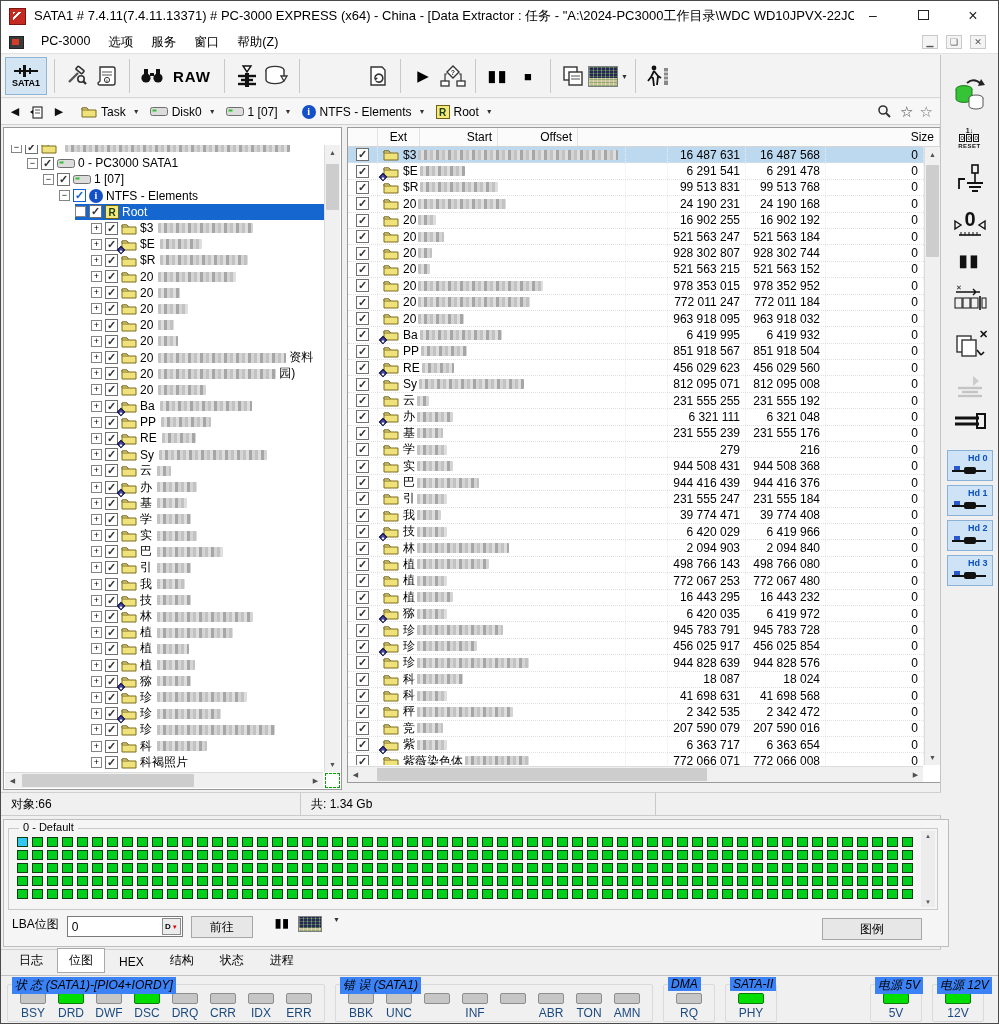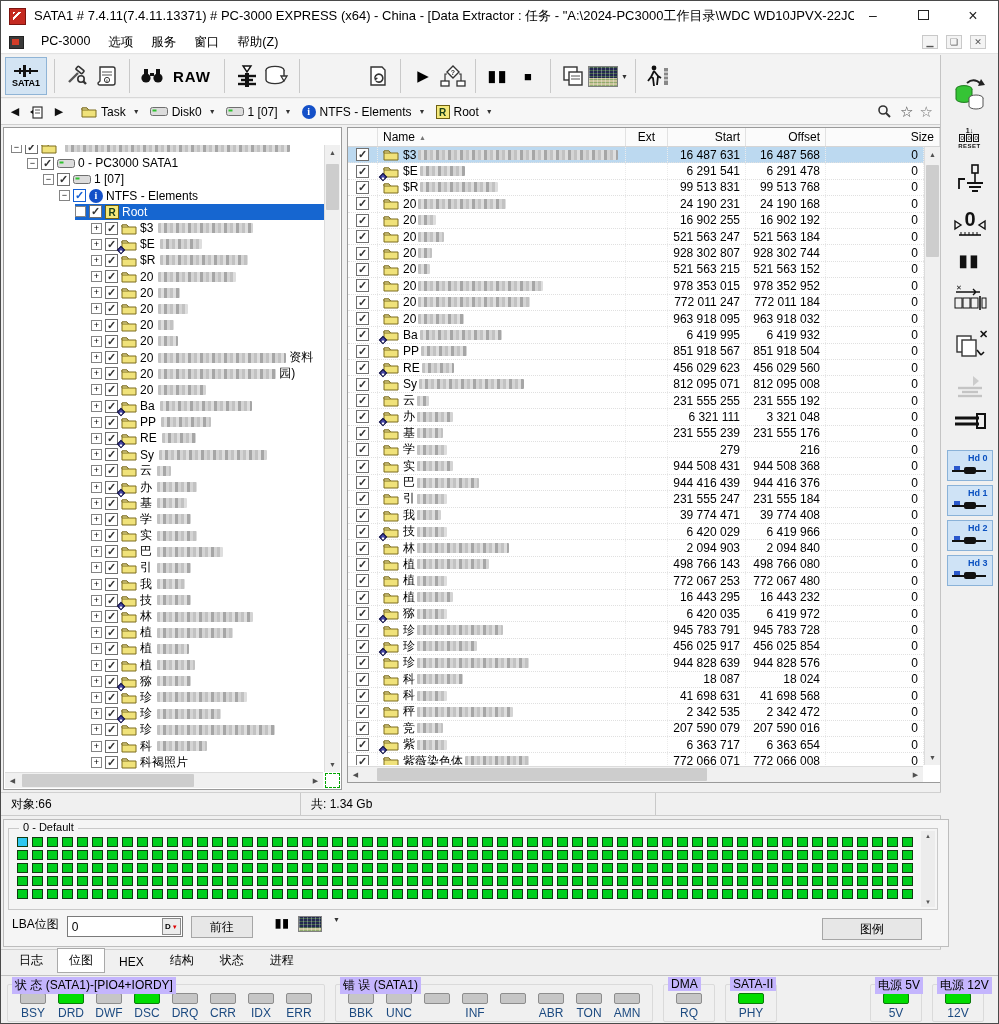--- a/index.html
+++ b/index.html
@@ -129,21 +129,21 @@
   .map-sm{width:24px;height:16px;}
 
   
   .tabsrow{position:absolute;left:0;top:948px;width:940px;height:25px;background:#f0f0f0;border-top:1px solid #cfcfcf;display:flex;align-items:flex-end;padding-left:6px;gap:2px;}
   .tab{padding:3px 11px;font-size:12px;border:1px solid transparent;margin-bottom:1px;}
   .tab.active{background:#fff;border-color:#a9a9a9;}
 
   
   .bottompanel{position:absolute;left:0;top:974px;width:999px;height:50px;background:#f0f0f0;border-top:1px solid #c2c2c2;display:flex;align-items:flex-start;padding:8px 6px 0 6px;}
   .bgrp{position:relative;border:1px solid #dadada;border-radius:2px;display:flex;padding:8px 6px 1px 6px;margin-right:10px;flex:none;}
-  .bgrp-title{position:absolute;top:-8px;left:4px;background:#c4b5fd;padding:0 3px;font-size:12px;white-space:nowrap;}
+  .bgrp-title{position:absolute;top:-8px;left:4px;background:#3b82f6;padding:0 3px;font-size:12px;white-space:nowrap;font-style:italic;}
   .led-item{width:38px;display:flex;flex-direction:column;align-items:center;}
   .led{width:26px;height:11px;background:#c6c6c6;border:1px solid #8d8d8d;border-radius:2px;}
   .led.on{background:#00dd00;border-color:#0b7a0b;}
   .led-label{font-size:12px;color:#1c4a80;margin-top:2px;height:14px;}
   .spacer{flex:1;}
 
   svg{display:block;}
 </style>
 </head>
 <body>
@@ -902,24 +902,20 @@
           <span class="hthumb" style="left:2px;width:172px;"></span>
         </span>
       <span class="sarr">▶</span>
     </div>
     <div class="corner-grip"></div>
   </div>
 
   <div class="rightpanel">
     <div class="fhead">
       <span class="c-cb"></span>
-      <span class="c-name">
-          <span>Name</span>
-          <span class="sort">▲</span>
-        </span>
       <span class="c-ext">Ext</span>
       <span class="c-start">Start</span>
       <span class="c-offset">Offset</span>
       <span class="c-size">Size</span>
     </div>
     <div class="flist" id="flist">
         <div class="frow sel">
           <span class="c-cb" style="justify-content:center;">
             <span class="cb">✓</span>
           </span>
@@ -1236,21 +1232,21 @@
                 <path d="M1 3 h5 l1.5 2 H15 v7 H1 z" fill="#f0e27a" stroke="#7c6c1e"></path>
                 <path d="M1 3 h5 l1.5 2 H1 z" fill="#fbf3ae" stroke="#7c6c1e"></path>
               </svg>
               <span class="fbadge"></span>
             </span>
             <span style="margin-left:4px;">办</span>
             <span class="censor" style="width:36px"></span>
           </span>
           <span class="c-ext"></span>
           <span class="c-start num">6 321 111</span>
-          <span class="c-offset num">3 321 048</span>
+          <span class="c-offset num">6 321 048</span>
           <span class="c-size num">0</span>
         </div>
         <div class="frow">
           <span class="c-cb" style="justify-content:center;">
             <span class="cb">✓</span>
           </span>
           <span class="c-name">
             <span class="ficon">
               <svg width="16" height="13" viewBox="0 0 16 13">
                 <path d="M1 3 h5 l1.5 2 H15 v7 H1 z" fill="#f0e27a" stroke="#7c6c1e"></path>

